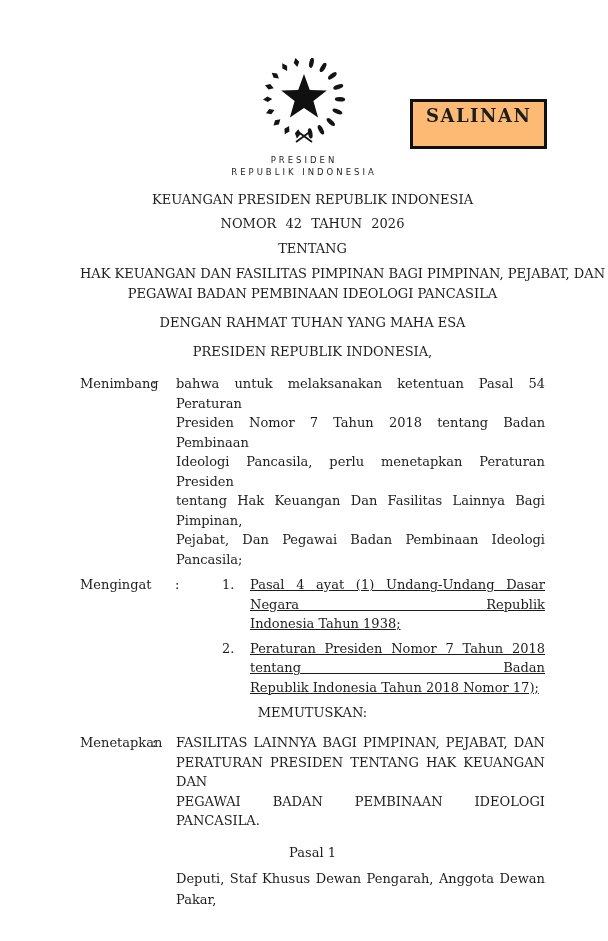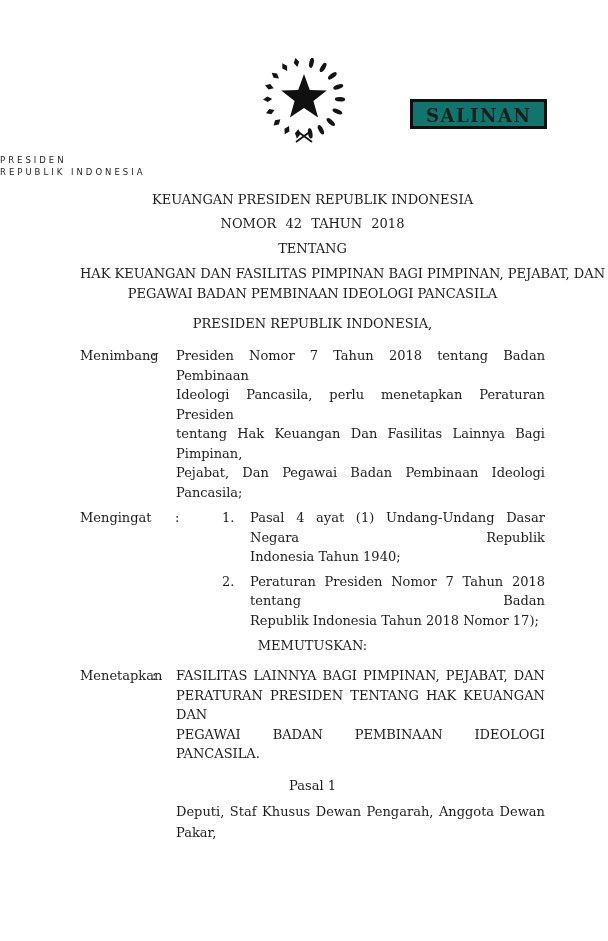--- a/index.html
+++ b/index.html
@@ -11,30 +11,30 @@
     overflow:hidden;
     font-family:"DejaVu Serif", serif;
     color:#1d1d1d;
   }
   .content{padding:0 63px 0 80px;}
 
   
   .seal-wrap{padding-top:58px;text-align:center;}
   .seal-wrap svg{display:inline-block;}
   .letterhead{
-    margin-top:2px;
+    margin-top:2px;text-align:center;
     font-family:"DejaVu Sans", sans-serif;
     font-size:8.5px;line-height:12px;letter-spacing:3px;color:#262626;
   }
   .stamp{
     position:absolute;top:99px;left:410px;
     border:3px solid #101010;
-    padding:3px 13px 0 13px;
+    padding:3px 13px 20px 13px;
     font-weight:bold;font-size:18px;letter-spacing:1.5px;
-    background:#0f766e;
+    background:#fdba74;
   }
 
   
   .t{ text-align:center;font-size:13px;line-height:16px; }
   .t1{margin-top:14px;}
   .t2{margin-top:8px;word-spacing:5px;}
   .t3{margin-top:9px;}
   .subject{margin-top:7px;font-size:12.6px;line-height:21px;}
   .inv{margin-top:12px;}
   .auth{margin-top:13px;}
@@ -48,21 +48,21 @@
   
   .row{display:flex;align-items:flex-start;font-size:13px;}
   .lbl{width:72px;line-height:19.5px;}
   .col{width:24px;line-height:19.5px;}
   .bod{flex:1;}
   .blk-menimbang{margin-top:14px;}
   .blk-mengingat{margin-top:6px;gap:23px;}
   .mitem{display:flex;}
   .mitem + .mitem{margin-top:5px;}
   .num{width:28px;font-size:13px;line-height:19.5px;}
-  .ibod{flex:1;}
+  .ibod{flex:1;text-decoration:underline;}
 
   .memutuskan{margin-top:8px;text-align:center;font-size:13px;line-height:16px;}
   .blk-menetapkan{margin-top:12px;}
 
   .pasal-head{margin-top:14px;text-align:center;font-size:13px;line-height:16px;}
   .pasal-body{margin-top:7px;margin-left:96px;}
   .pasal-body .jline{line-height:21px;}
 </style>
 </head>
 <body>
@@ -107,49 +107,51 @@
   </div>
 
   <div class="letterhead">
     <div>PRESIDEN</div>
     <div>REPUBLIK INDONESIA</div>
   </div>
 
   <div class="content">
 
     <div class="t t1">KEUANGAN PRESIDEN REPUBLIK INDONESIA</div>
-    <div class="t t2">NOMOR 42 TAHUN 2018</div>
+    <div class="t t2">NOMOR 42 TAHUN 2026</div>
     <div class="t t3">TENTANG</div>
     <div class="lines ctr subject">
         <div class="jline">HAK KEUANGAN DAN FASILITAS PIMPINAN BAGI PIMPINAN, PEJABAT, DAN</div>
         <div class="jline">PEGAWAI BADAN PEMBINAAN IDEOLOGI PANCASILA</div>
       </div>
 
+    <div class="t inv">DENGAN RAHMAT TUHAN YANG MAHA ESA</div>
     <div class="t auth">PRESIDEN REPUBLIK INDONESIA,</div>
 
     <div class="row blk-menimbang">
       <div class="lbl">Menimbang</div>
       <div class="col">:</div>
       <div class="bod lines just">
+          <div class="jline">bahwa untuk melaksanakan ketentuan Pasal 54 Peraturan</div>
           <div class="jline">Presiden Nomor 7 Tahun 2018 tentang Badan Pembinaan</div>
           <div class="jline">Ideologi Pancasila, perlu menetapkan Peraturan Presiden</div>
           <div class="jline">tentang Hak Keuangan Dan Fasilitas Lainnya Bagi Pimpinan,</div>
           <div class="jline">Pejabat, Dan Pegawai Badan Pembinaan Ideologi Pancasila;</div>
         </div>
     </div>
 
     <div class="row blk-mengingat">
       <div class="lbl">Mengingat</div>
       <div class="col">:</div>
       <div class="bod">
         <div class="mitem">
           <div class="num">1.</div>
           <div class="ibod lines just">
               <div class="jline">Pasal 4 ayat (1) Undang-Undang Dasar Negara Republik</div>
-              <div class="jline">Indonesia Tahun 1940;</div>
+              <div class="jline">Indonesia Tahun 1938;</div>
             </div>
         </div>
         <div class="mitem">
           <div class="num">2.</div>
           <div class="ibod lines just">
               <div class="jline">Peraturan Presiden Nomor 7 Tahun 2018 tentang Badan</div>
               <div class="jline">Republik Indonesia Tahun 2018 Nomor 17);</div>
             </div>
         </div>
       </div>

